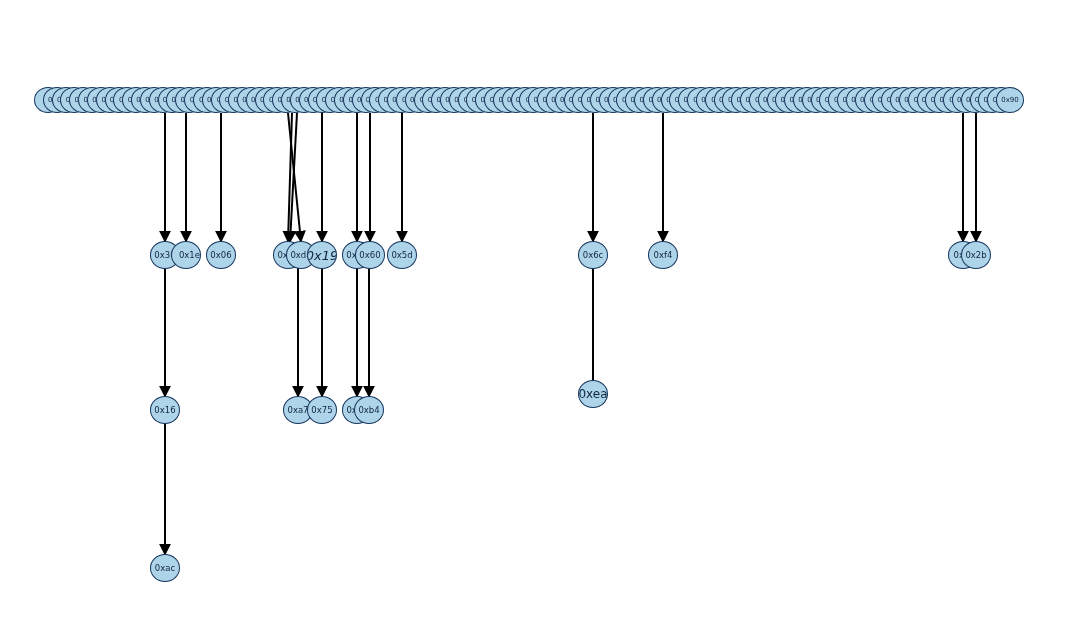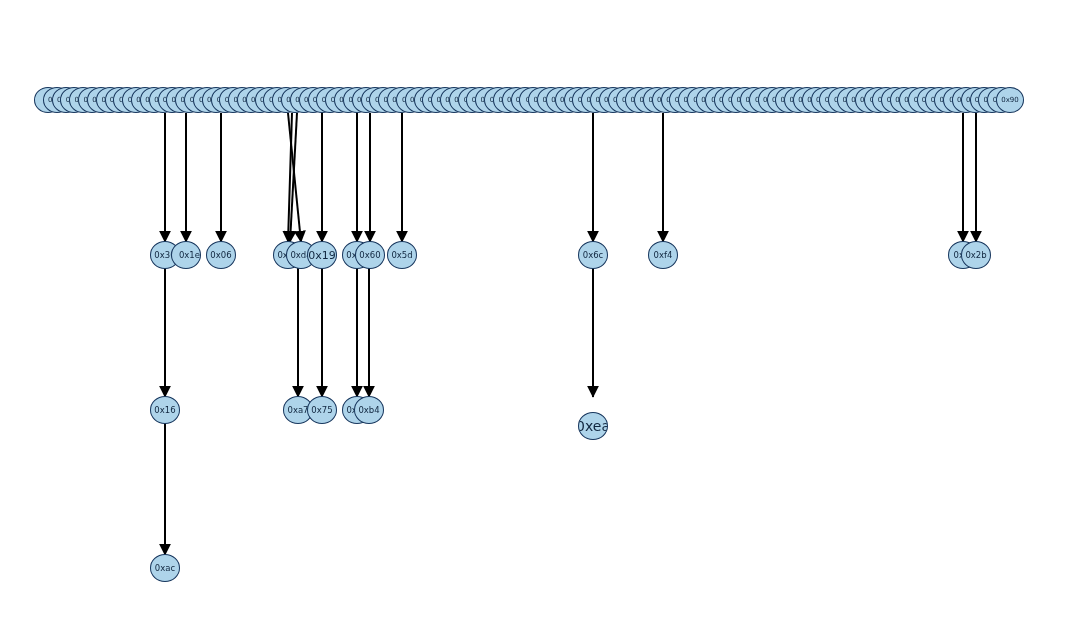--- a/index.html
+++ b/index.html
@@ -394,21 +394,21 @@
       </div>
       <div class="node" title="0x06" style="left: 206px; top: 241px; width: 30px; height: 28px; font-size: 8.5px;">
         <span class="nlbl">0x06</span>
       </div>
       <div class="node" title="0x6b" style="left: 273px; top: 241px; width: 30px; height: 28px; font-size: 8.5px;">
         <span class="nlbl">0x6b</span>
       </div>
       <div class="node" title="0xd4" style="left: 286px; top: 241px; width: 30px; height: 28px; font-size: 8.5px;">
         <span class="nlbl">0xd4</span>
       </div>
-      <div class="node" title="0x19" style="left: 307px; top: 241px; width: 30px; height: 28px; font-size: 11px;">
+      <div class="node" title="0x19" style="left: 307px; top: 241px; width: 30px; height: 28px; font-size: 13px; font-style: italic;">
         <span class="nlbl">0x19</span>
       </div>
       <div class="node" title="0x08" style="left: 342px; top: 241px; width: 30px; height: 28px; font-size: 8.5px;">
         <span class="nlbl">0x08</span>
       </div>
       <div class="node" title="0x60" style="left: 355px; top: 241px; width: 30px; height: 28px; font-size: 8.5px;">
         <span class="nlbl">0x60</span>
       </div>
       <div class="node" title="0x5d" style="left: 387px; top: 241px; width: 30px; height: 28px; font-size: 8.5px;">
         <span class="nlbl">0x5d</span>
@@ -435,21 +435,21 @@
       </div>
       <div class="node" title="0x75" style="left: 307px; top: 396px; width: 30px; height: 28px; font-size: 8.5px;">
         <span class="nlbl">0x75</span>
       </div>
       <div class="node" title="0xdb" style="left: 342px; top: 396px; width: 30px; height: 28px; font-size: 8.5px;">
         <span class="nlbl">0xdb</span>
       </div>
       <div class="node" title="0xb4" style="left: 354px; top: 396px; width: 30px; height: 28px; font-size: 8.5px;">
         <span class="nlbl">0xb4</span>
       </div>
-      <div class="node" title="0xea" style="left: 578px; top: 412px; width: 30px; height: 28px; font-size: 14px;">
+      <div class="node" title="0xea" style="left: 578px; top: 380px; width: 30px; height: 28px; font-size: 12px;">
         <span class="nlbl">0xea</span>
       </div>
     </div>
   <div id="lvl3">
       <div class="node" title="0xac" style="left: 150px; top: 554px; width: 30px; height: 28px; font-size: 8.5px;">
         <span class="nlbl">0xac</span>
       </div>
     </div>
 
 </div>

